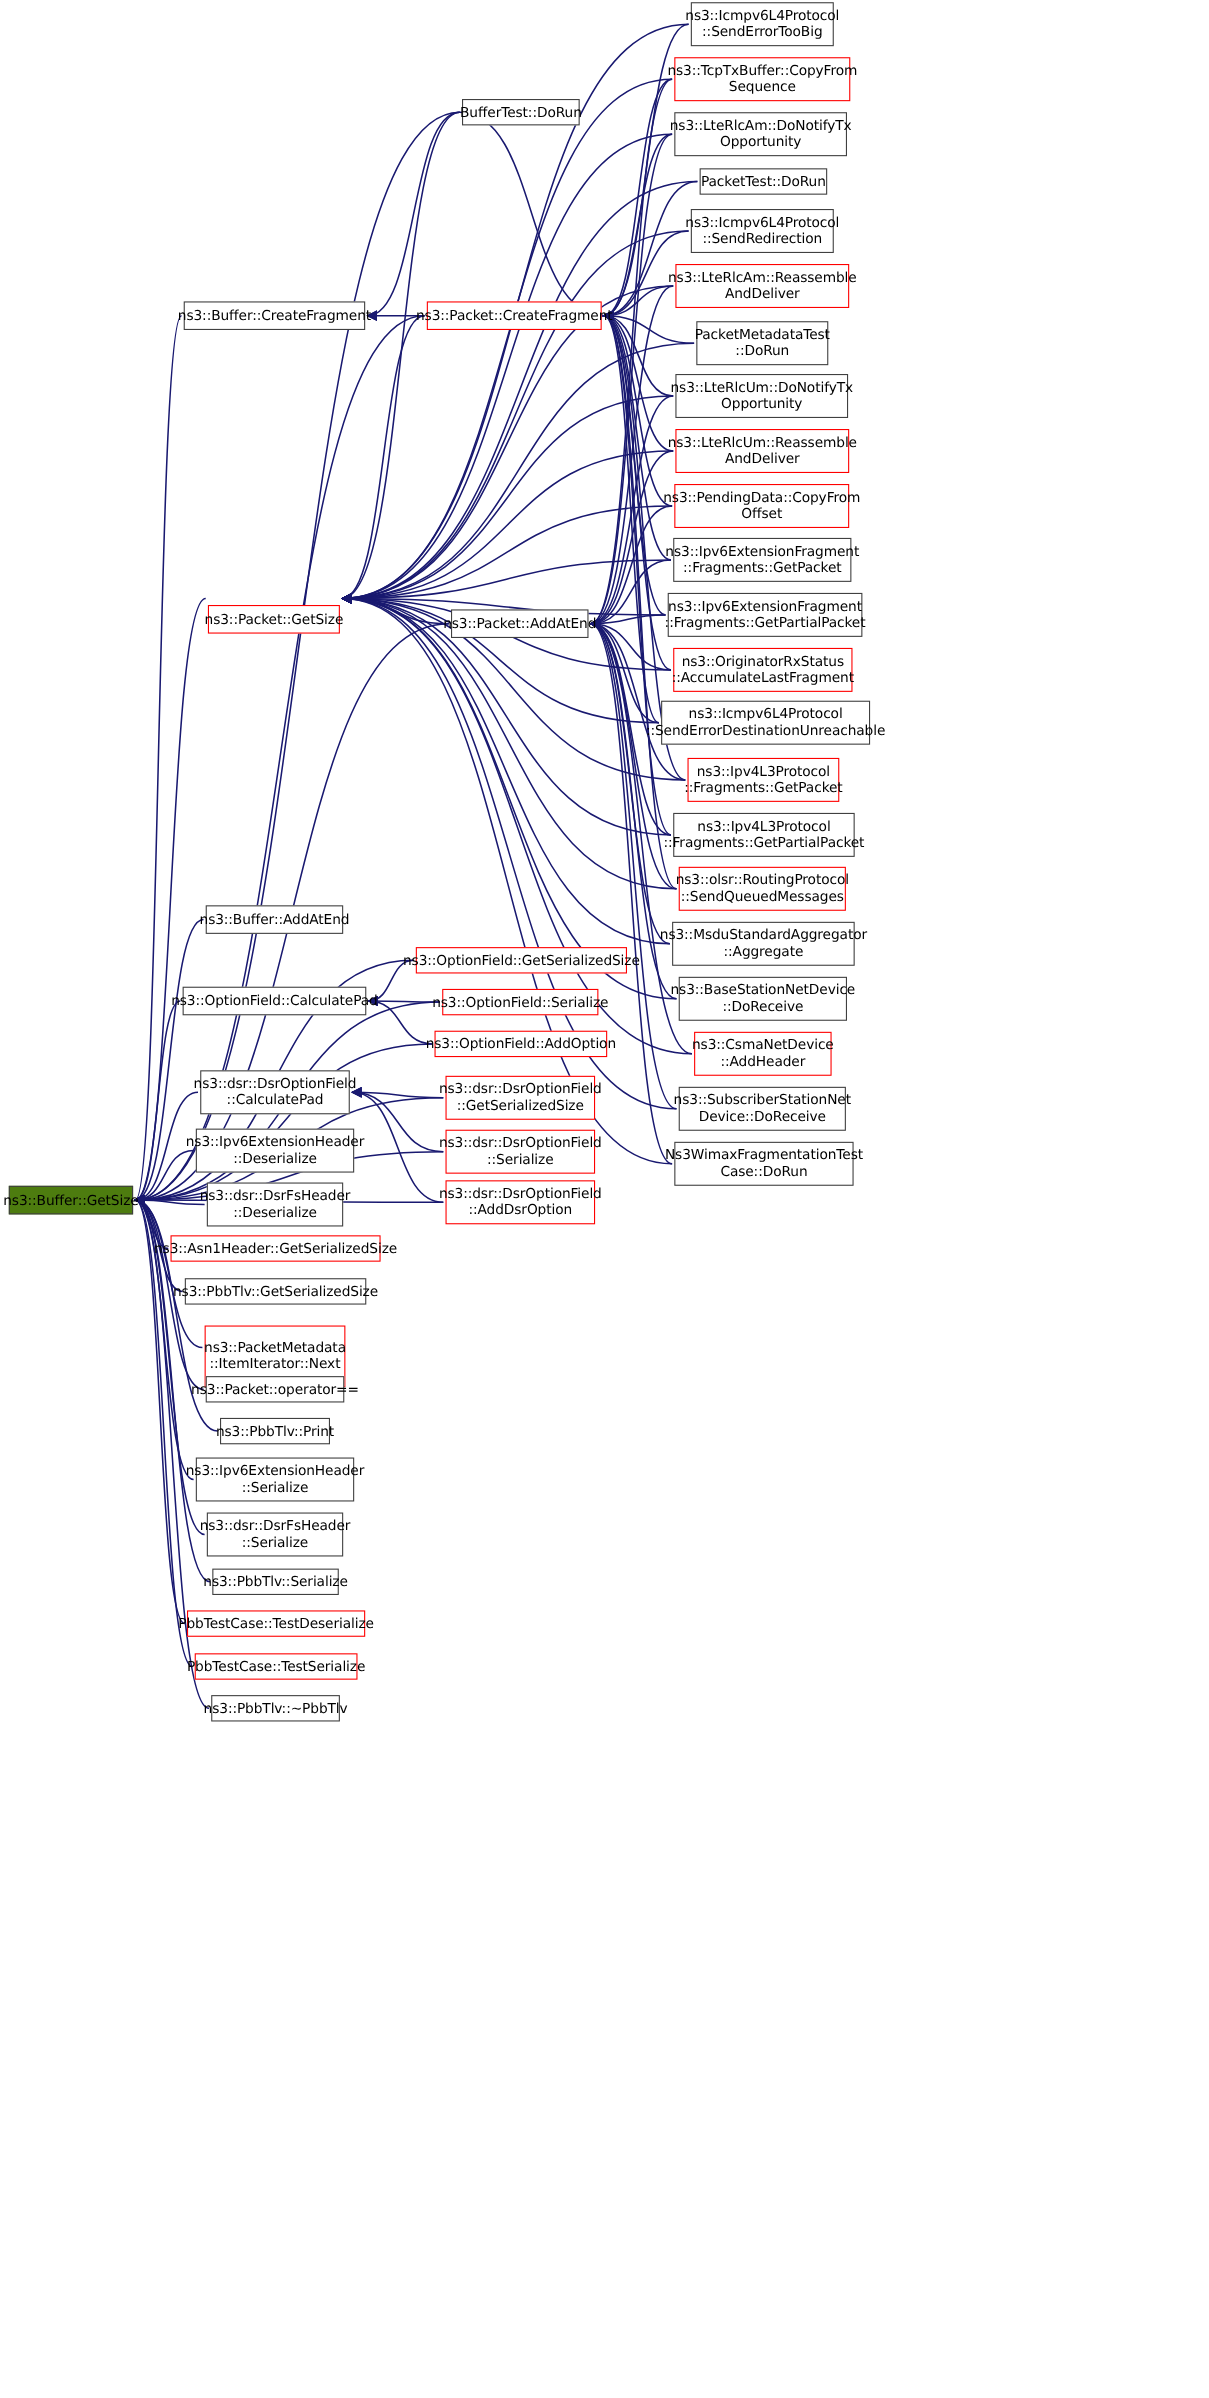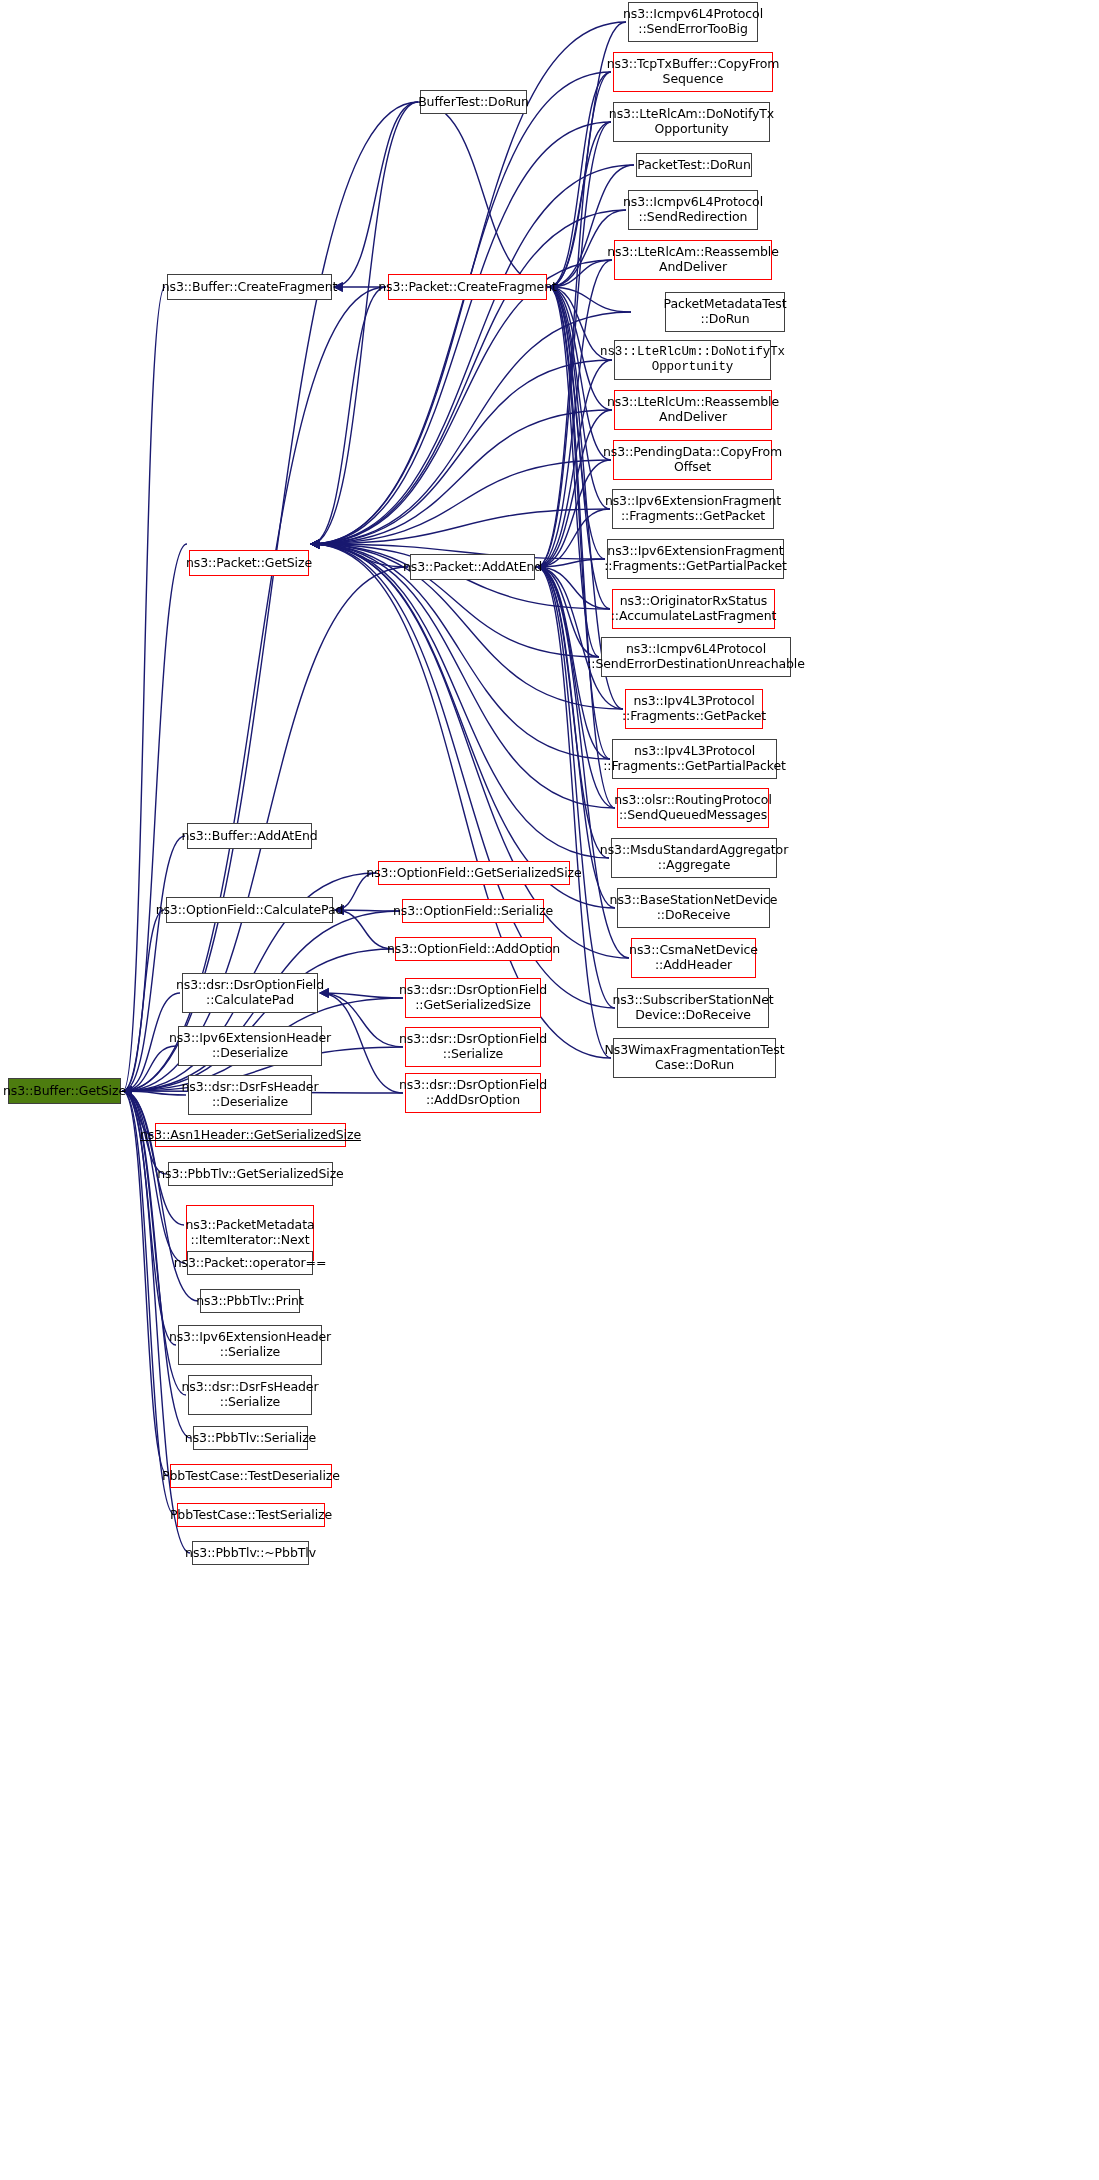--- a/index.html
+++ b/index.html
@@ -127,21 +127,21 @@
     <div class="node black" style="left: 167px; top: 274px; width: 165px; height: 26px;">ns3::Buffer::CreateFragment</div>
     <div class="node red" style="left: 189px; top: 550px; width: 120px; height: 26px;">ns3::Packet::GetSize</div>
     <div class="node black" style="left: 187px; top: 823px; width: 125px; height: 26px;">ns3::Buffer::AddAtEnd</div>
     <div class="node black" style="left: 166px; top: 897px; width: 167px; height: 26px;">ns3::OptionField::CalculatePad</div>
     <div class="node black" style="left: 182px; top: 973px; width: 136px; height: 40px;">ns3::dsr::DsrOptionField
 ::CalculatePad</div>
     <div class="node black" style="left: 178px; top: 1026px; width: 144px; height: 40px;">ns3::Ipv6ExtensionHeader
 ::Deserialize</div>
     <div class="node black" style="left: 188px; top: 1075px; width: 124px; height: 40px;">ns3::dsr::DsrFsHeader
 ::Deserialize</div>
-    <div class="node red" style="left: 155px; top: 1123px; width: 191px; height: 24px; text-decoration: underline;">ns3::Asn1Header::GetSerializedSize</div>
+    <div class="node red" style="left: 155px; top: 1123px; width: 191px; height: 24px;">ns3::Asn1Header::GetSerializedSize</div>
     <div class="node black" style="left: 168px; top: 1162px; width: 165px; height: 24px;">ns3::PbbTlv::GetSerializedSize</div>
     <div class="node red" style="left: 186px; top: 1205px; width: 128px; height: 56px;">ns3::PacketMetadata
 ::ItemIterator::Next</div>
     <div class="node black" style="left: 187px; top: 1251px; width: 126px; height: 24px;">ns3::Packet::operator==</div>
     <div class="node black" style="left: 200px; top: 1289px; width: 100px; height: 24px;">ns3::PbbTlv::Print</div>
     <div class="node black" style="left: 178px; top: 1325px; width: 144px; height: 40px;">ns3::Ipv6ExtensionHeader
 ::Serialize</div>
     <div class="node black" style="left: 188px; top: 1375px; width: 124px; height: 40px;">ns3::dsr::DsrFsHeader
 ::Serialize</div>
     <div class="node black" style="left: 193px; top: 1426px; width: 115px; height: 24px;">ns3::PbbTlv::Serialize</div>
@@ -164,23 +164,23 @@
 ::SendErrorTooBig</div>
     <div class="node red" style="left: 613px; top: 52px; width: 160px; height: 40px;">ns3::TcpTxBuffer::CopyFrom
 Sequence</div>
     <div class="node black" style="left: 613px; top: 102px; width: 157px; height: 40px;">ns3::LteRlcAm::DoNotifyTx
 Opportunity</div>
     <div class="node black" style="left: 636px; top: 153px; width: 116px; height: 24px;">PacketTest::DoRun</div>
     <div class="node black" style="left: 628px; top: 190px; width: 130px; height: 40px;">ns3::Icmpv6L4Protocol
 ::SendRedirection</div>
     <div class="node red" style="left: 614px; top: 240px; width: 158px; height: 40px;">ns3::LteRlcAm::Reassemble
 AndDeliver</div>
-    <div class="node black" style="left: 633px; top: 292px; width: 120px; height: 40px; margin-left: 32px;">PacketMetadataTest
+    <div class="node black" style="left: 633px; top: 292px; width: 120px; height: 40px;">PacketMetadataTest
 ::DoRun</div>
-    <div class="node black" style="left: 614px; top: 340px; width: 157px; height: 40px; font-family: Liberation Mono, monospace;">ns3::LteRlcUm::DoNotifyTx
+    <div class="node black" style="left: 614px; top: 340px; width: 157px; height: 40px;">ns3::LteRlcUm::DoNotifyTx
 Opportunity</div>
     <div class="node red" style="left: 614px; top: 390px; width: 158px; height: 40px;">ns3::LteRlcUm::Reassemble
 AndDeliver</div>
     <div class="node red" style="left: 613px; top: 440px; width: 159px; height: 40px;">ns3::PendingData::CopyFrom
 Offset</div>
     <div class="node black" style="left: 612px; top: 489px; width: 162px; height: 40px;">ns3::Ipv6ExtensionFragment
 ::Fragments::GetPacket</div>
     <div class="node black" style="left: 607px; top: 539px; width: 177px; height: 40px;">ns3::Ipv6ExtensionFragment
 ::Fragments::GetPartialPacket</div>
     <div class="node red" style="left: 612px; top: 589px; width: 163px; height: 40px;">ns3::OriginatorRxStatus

